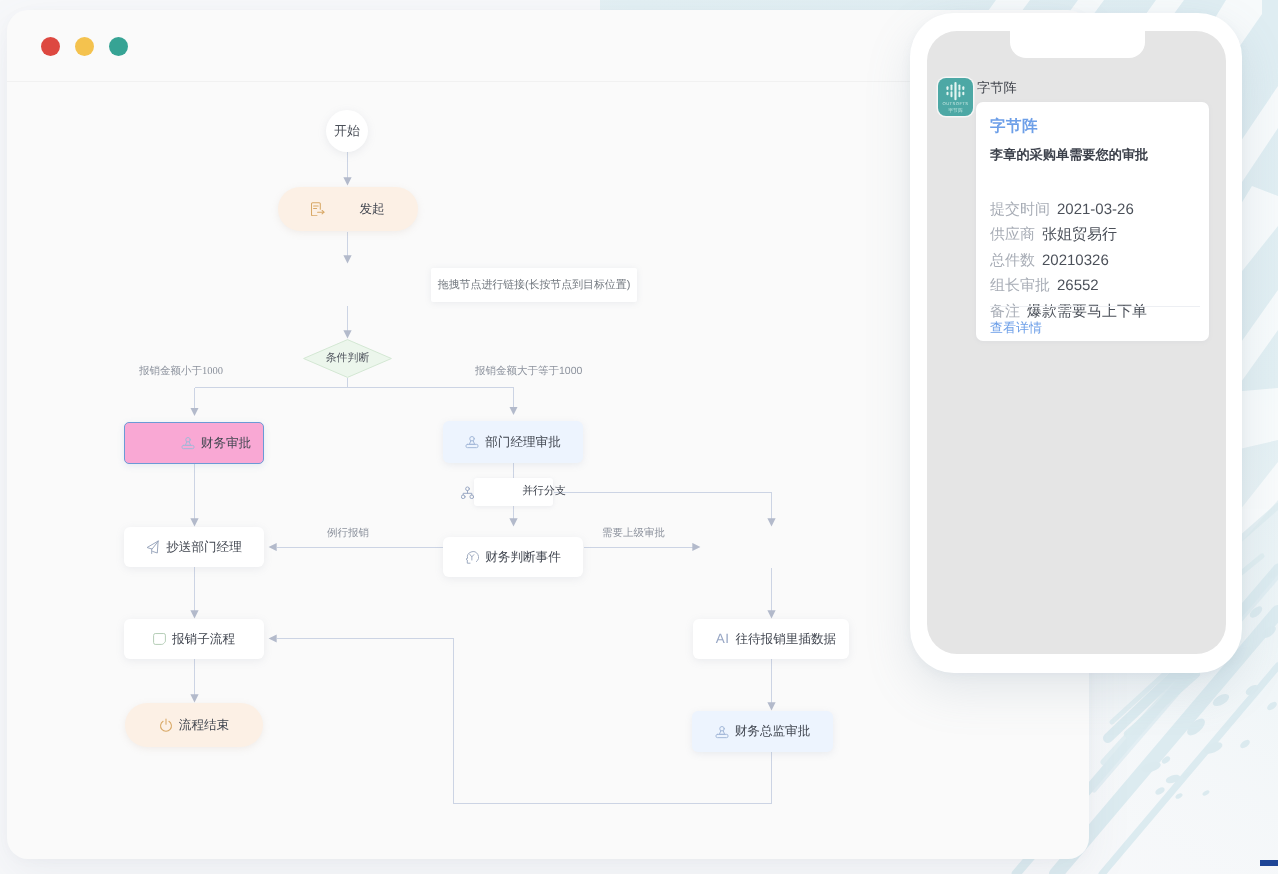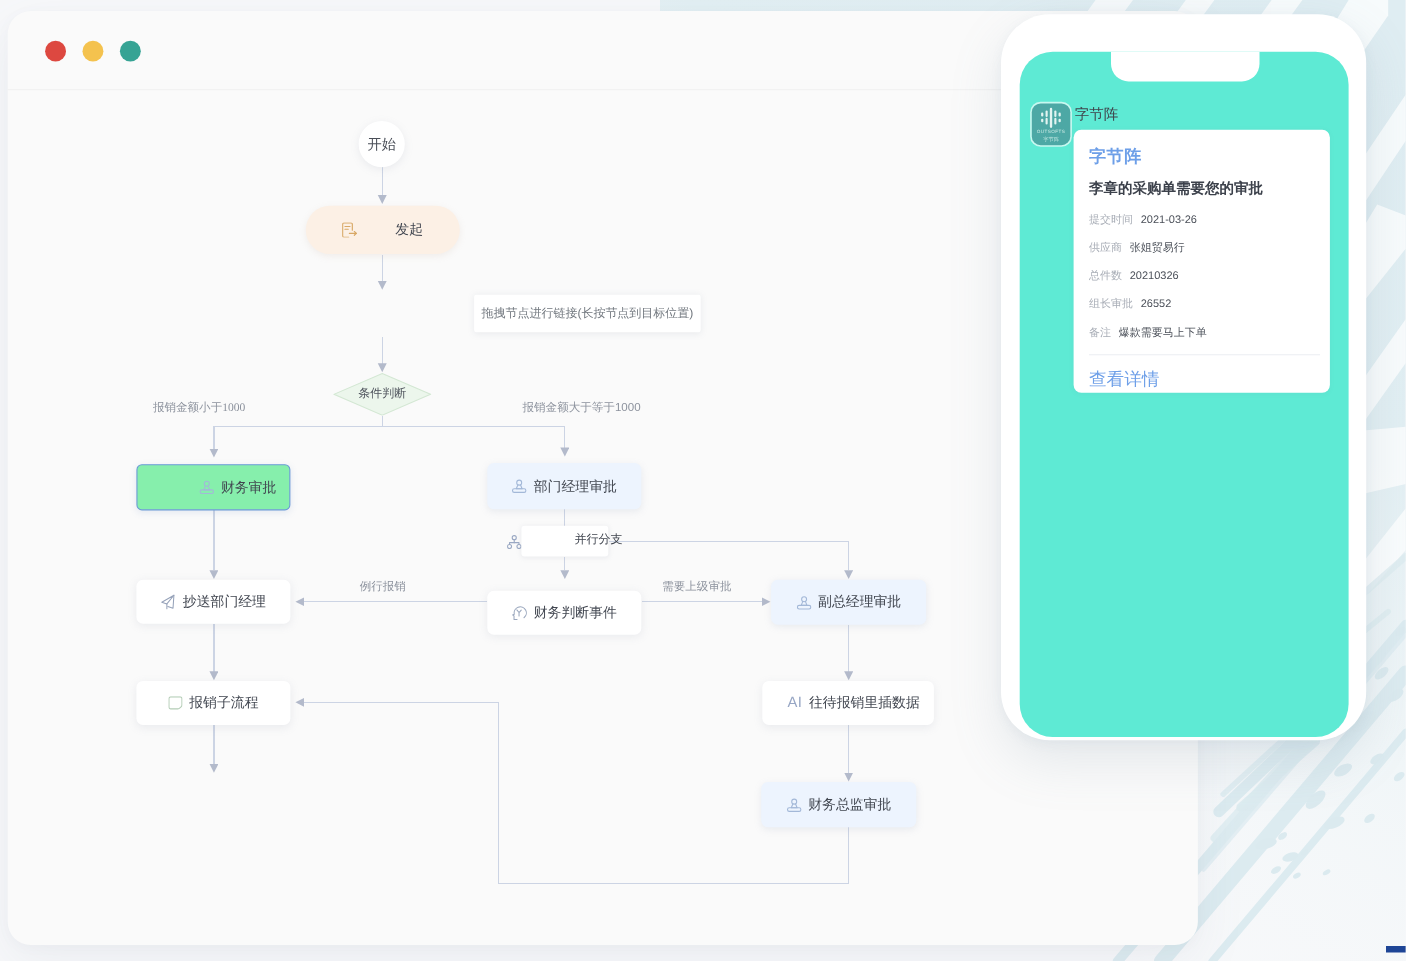--- a/index.html
+++ b/index.html
@@ -47,21 +47,21 @@
     box-shadow:0 2px 7px rgba(190,170,150,.16);
   }
   .n-box{
     border-radius:6px;background:#edf4fe;
     box-shadow:0 2px 7px rgba(140,155,180,.15);
   }
   .n-white{
     border-radius:6px;background:#fff;
     box-shadow:0 2px 8px rgba(140,150,170,.14);
   }
-  .n-sel{border:1.6px solid #6b9ad6;border-radius:5px;background:#86efac;box-shadow:0 2px 7px rgba(100,135,190,.14);padding-left:44px;}
+  .n-sel{border:1.6px solid #6b9ad6;border-radius:5px;background:#f9a8d4;box-shadow:0 2px 7px rgba(100,135,190,.14);padding-left:44px;}
   .n-diamond{background:transparent;box-shadow:none;position:absolute;}
   .n-diamond .dia{position:absolute;left:0;top:0;}
   .n-diamond .lbl{position:relative;font-size:10.9px;color:#50555e;}
   .n-small{border-radius:3px;box-shadow:0 1px 5px rgba(140,150,170,.14);gap:44px;}
   .n-small .lbl{font-size:10.9px;}
   .n-small .ic{margin-right:4px;}
 
   .elabel{position:absolute;font-size:10.5px;color:#8c929d;white-space:nowrap;}
   .ai-ic{font-size:13.5px;color:#97a6c4;margin-left:10px;margin-right:0px;font-family:"Liberation Sans",sans-serif;letter-spacing:.4px;line-height:1;}
   #tooltip{
@@ -71,37 +71,37 @@
     white-space:nowrap;letter-spacing:-.1px;
   }
 
   
   #phone{
     position:absolute;left:910px;top:13px;width:332px;height:660px;
     background:#ffffff;border-radius:44px;
     box-shadow:0 18px 46px rgba(120,140,160,.17), 0 3px 10px rgba(120,140,160,.08);
   }
   #screen{
-    position:absolute;left:17px;top:34px;width:299px;height:623px;
-    background:#5eead4;border-radius:30px;overflow:hidden;
+    position:absolute;left:17px;top:18px;width:299px;height:623px;
+    background:#e5e5e5;border-radius:30px;overflow:hidden;
   }
   #notch{position:absolute;left:83px;top:-2px;width:135px;height:29px;background:#fff;border-radius:0 0 16px 16px;}
   #applogo{position:absolute;left:10.5px;top:47px;width:35px;height:38px;border-radius:8px;background:#4da8a5;overflow:hidden;box-shadow:0 0 0 1.5px rgba(255,255,255,.65);}
   #appname{position:absolute;left:50px;top:47px;font-size:13.2px;color:#40444c;line-height:20px;}
   #card{
     position:absolute;left:49px;top:71px;width:233px;height:239px;
     background:#fff;border-radius:7px;box-shadow:0 1px 5px rgba(120,130,150,.07);
   }
   #card .ctitle{position:absolute;left:14px;top:14px;font-size:15.5px;font-weight:bold;color:#6d9fe8;letter-spacing:.5px;}
   #card .csubject{position:absolute;left:14px;top:44px;font-size:13.2px;font-weight:bold;color:#3c414b;}
-  .crow{position:absolute;left:14px;font-size:10px;white-space:nowrap;}
+  .crow{position:absolute;left:14px;font-size:15px;white-space:nowrap;margin-top:24px;}
   .crow .k{color:#a8adb6;}
   .crow .v{color:#4b5059;margin-left:7px;}
   #card .cdiv{position:absolute;left:14px;top:204px;width:210px;height:1px;background:#edeff3;}
-  #card .clink{position:absolute;left:14px;top:217px;font-size:16px;color:#6d9fe8;}
+  #card .clink{position:absolute;left:14px;top:217px;font-size:13px;color:#6d9fe8;}
 </style>
 </head>
 <body>
 
 <div id="page">
 
   <svg id="bg" viewBox="0 0 1278 874">
     <defs>
       <linearGradient id="bgGrad" gradientUnits="userSpaceOnUse" x1="1278" y1="60" x2="830" y2="790">
         <stop offset="0" stop-color="#dfedf2" stop-opacity="1"></stop>
@@ -295,47 +295,46 @@
           <span class="ic">
             <svg width="14" height="14" viewBox="0 0 14 14">
               <g fill="none" stroke="#9aa7bd" stroke-width="0.95" stroke-linejoin="round" stroke-linecap="round">
                 <path d="M11.35 11.6 A5.55 5.55 0 1 0 2.55 8.35 L1.0 9.0 L2.3 10.0 L2.3 13.2 L5.05 13.2"></path>
                 <path d="M4.85 4.4 L6.85 6.85 L8.85 4.65 M6.85 6.85 V10.0"></path>
               </g>
             </svg>
           </span>
           <span class="lbl">财务判断事件</span>
         </div>
-        <div class="node n-box" style="left: 693px; top: 446px; width: 141px; height: 41px;">
-          <span class="ic">
-            <svg width="14" height="14" viewBox="0 0 14 14">
-              <g fill="none" stroke="#a3b8d8" stroke-width="1" stroke-linejoin="round" stroke-linecap="round">
-                <circle cx="7" cy="3.75" r="2.25"></circle>
-                <path d="M5.85 5.7 L4.35 9.35 H9.65 L8.15 5.7"></path>
-                <rect x="0.95" y="9.35" width="12.1" height="3.3" rx="1.5"></rect>
-              </g>
-            </svg>
-          </span>
-          <span class="lbl">副总经理审批</span>
-        </div>
         <div class="node n-white" style="left: 116px; top: 538px; width: 140px; height: 40px;">
           <span class="ic">
             <svg width="13" height="13" viewBox="0 0 13 13">
               <g fill="none" stroke="#b4cdb6" stroke-width="1" stroke-linejoin="round" stroke-linecap="round">
                 <path d="M0.6 2.15 A1.6 1.6 0 0 1 2.2 0.55 H10.8 A1.6 1.6 0 0 1 12.4 2.15 V7.9 A2.3 2.3 0 0 1 11.6 9.6 L10.3 10.8 A2.3 2.3 0 0 1 8.8 11.4 H2.2 A1.6 1.6 0 0 1 0.6 9.8 Z"></path>
               </g>
             </svg>
           </span>
           <span class="lbl">报销子流程</span>
         </div>
         <div class="node n-white" style="left: 685px; top: 538px; width: 156px; height: 40px;">
           <span class="ic">
             <span class="ai-ic">AI</span>
           </span>
           <span class="lbl">往待报销里插数据</span>
+        </div>
+        <div class="node n-pill" style="left: 117px; top: 622px; width: 138px; height: 44px;">
+          <span class="ic">
+            <svg width="14" height="14" viewBox="0 0 14 14">
+              <g fill="none" stroke="#d8a866" stroke-width="1.05" stroke-linejoin="round" stroke-linecap="round">
+                <path d="M4.1 3.25 A5.45 5.45 0 1 0 9.9 3.25"></path>
+                <path d="M7 1.05 V6.2"></path>
+              </g>
+            </svg>
+          </span>
+          <span class="lbl">流程结束</span>
         </div>
         <div class="node n-box" style="left: 684px; top: 630px; width: 141px; height: 41px;">
           <span class="ic">
             <svg width="14" height="14" viewBox="0 0 14 14">
               <g fill="none" stroke="#a3b8d8" stroke-width="1" stroke-linejoin="round" stroke-linecap="round">
                 <circle cx="7" cy="3.75" r="2.25"></circle>
                 <path d="M5.85 5.7 L4.35 9.35 H9.65 L8.15 5.7"></path>
                 <rect x="0.95" y="9.35" width="12.1" height="3.3" rx="1.5"></rect>
               </g>
             </svg>

